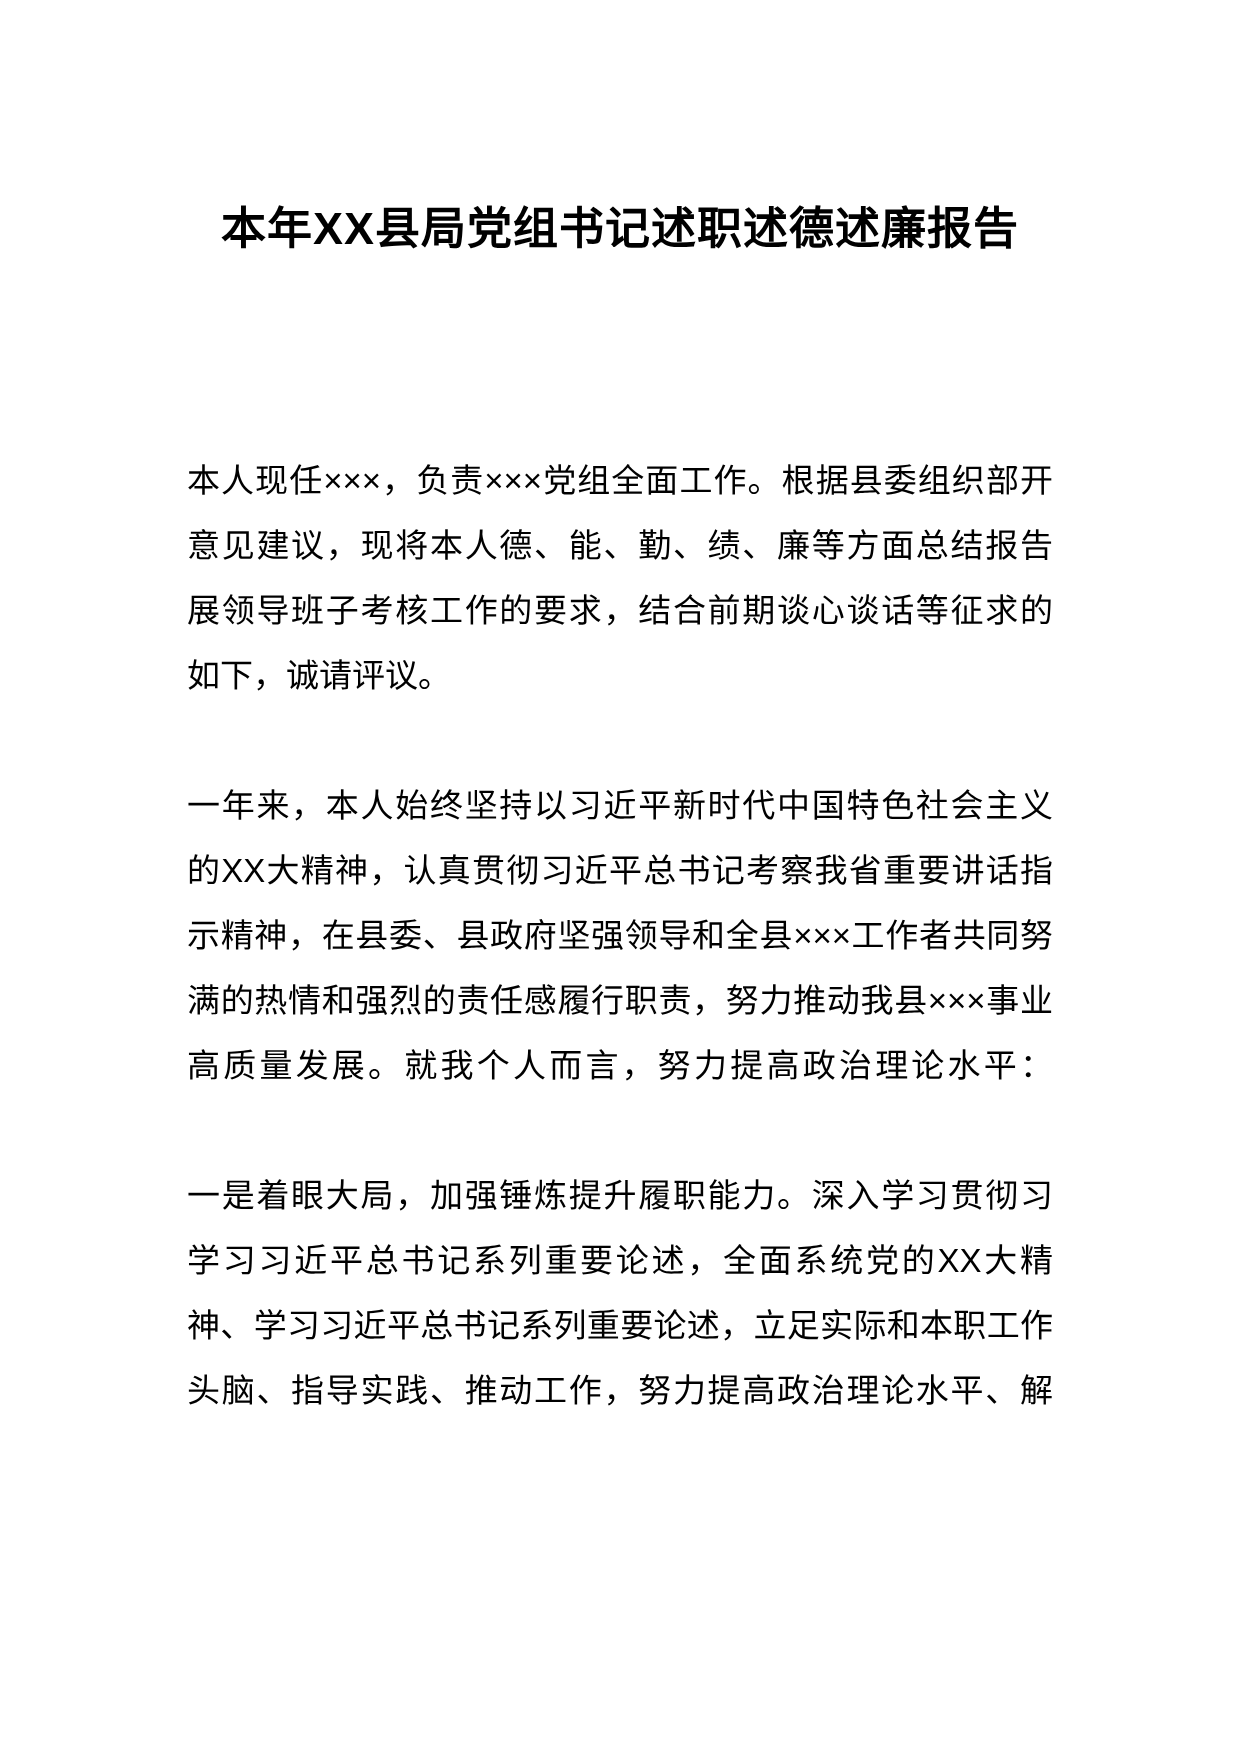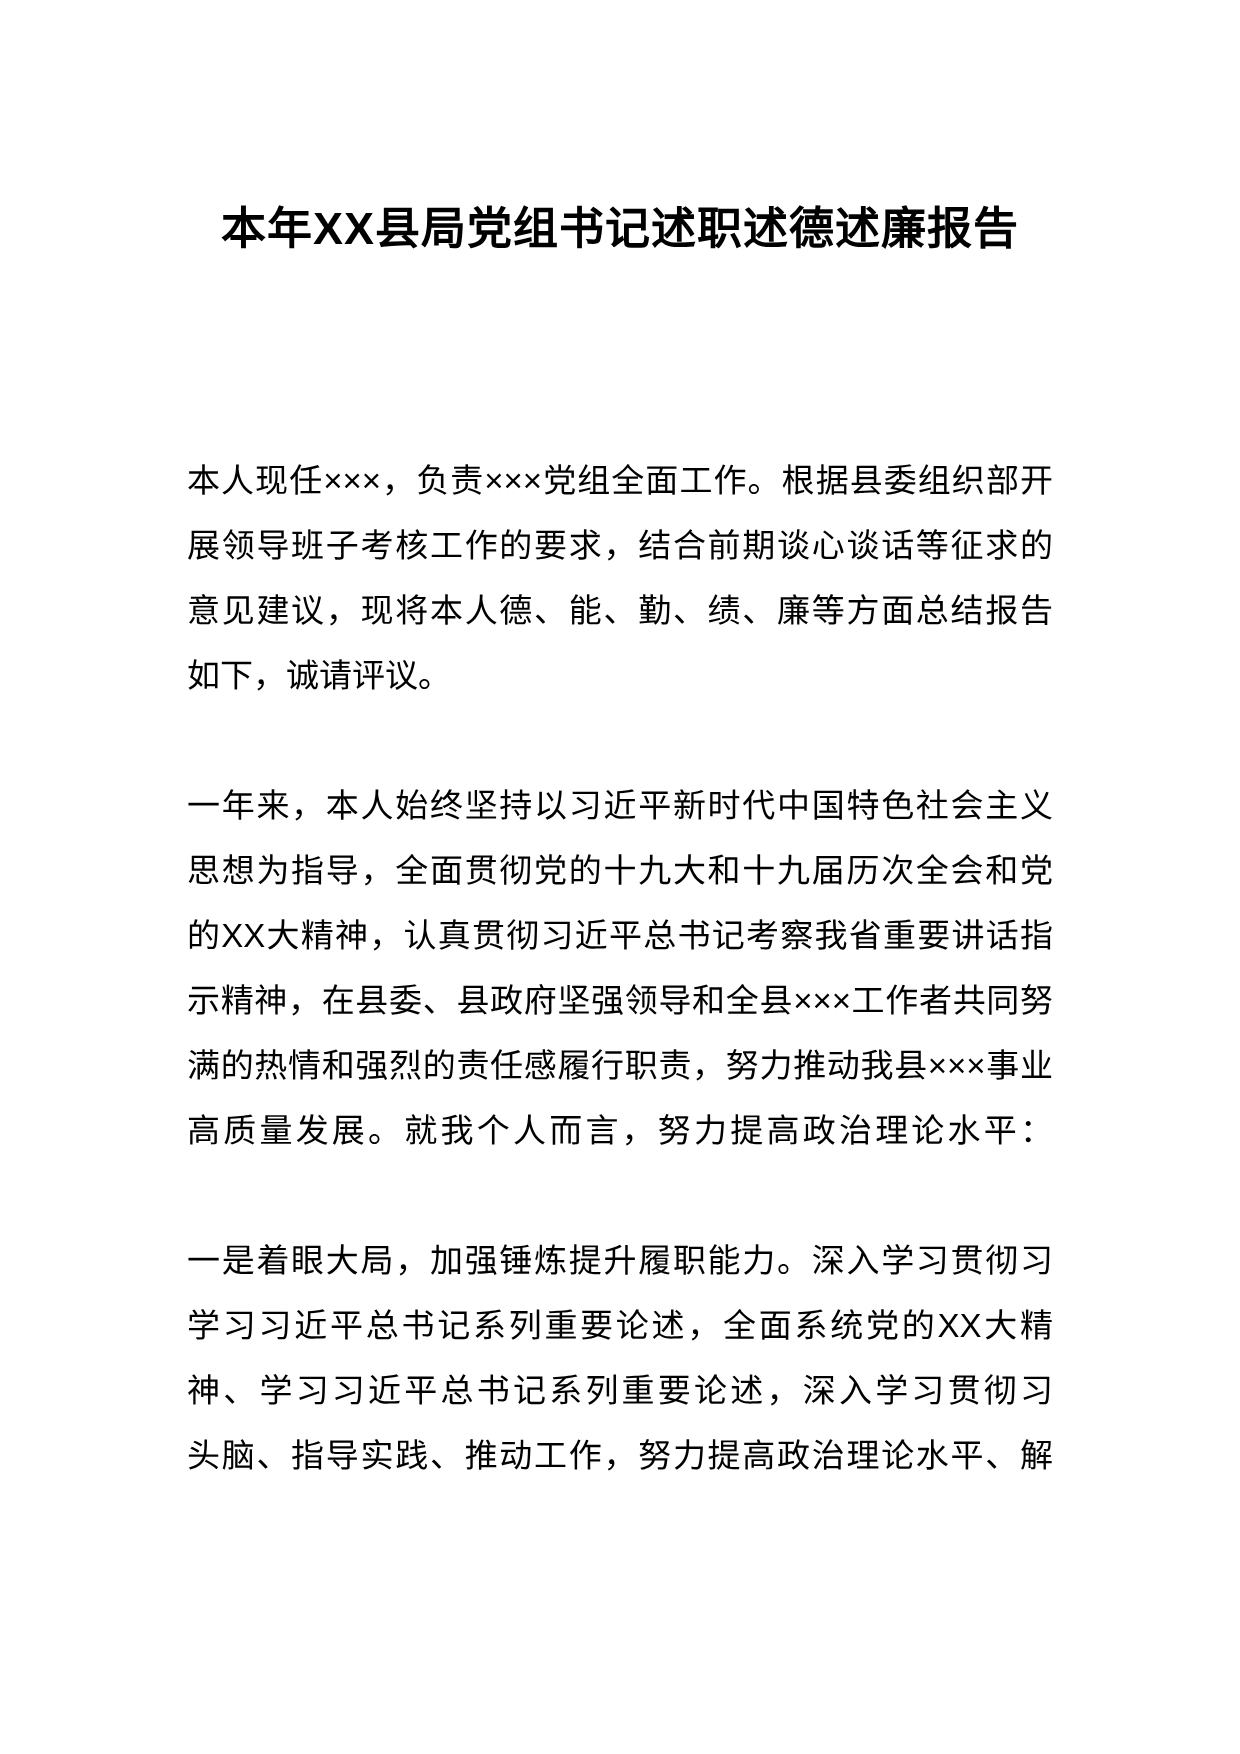--- a/index.html
+++ b/index.html
@@ -52,35 +52,34 @@
 </head>
 <body>
 
 <div class="page">
   <h1 class="doc-title">本年XX县局党组书记述职述德述廉报告</h1>
 
   <div class="doc-body">
 
     <div class="paragraph">
       <div class="text-line just">本人现任×××，负责×××党组全面工作。根据县委组织部开</div>
+      <div class="text-line just">意见建议，现将本人德、能、勤、绩、廉等方面总结报告</div>
       <div class="text-line just">展领导班子考核工作的要求，结合前期谈心谈话等征求的</div>
-      <div class="text-line just">意见建议，现将本人德、能、勤、绩、廉等方面总结报告</div>
       <div class="text-line end">如下，诚请评议。</div>
     </div>
 
     <div class="paragraph">
       <div class="text-line just">一年来，本人始终坚持以习近平新时代中国特色社会主义</div>
-      <div class="text-line just">思想为指导，全面贯彻党的十九大和十九届历次全会和党</div>
       <div class="text-line just">的XX大精神，认真贯彻习近平总书记考察我省重要讲话指</div>
       <div class="text-line just">示精神，在县委、县政府坚强领导和全县×××工作者共同努</div>
       <div class="text-line just">满的热情和强烈的责任感履行职责，努力推动我县×××事业</div>
       <div class="text-line just">高质量发展。就我个人而言，努力提高政治理论水平：</div>
     </div>
 
     <div class="paragraph">
       <div class="text-line just">一是着眼大局，加强锤炼提升履职能力。深入学习贯彻习</div>
       <div class="text-line just">学习习近平总书记系列重要论述，全面系统党的XX大精</div>
-      <div class="text-line just">神、学习习近平总书记系列重要论述，深入学习贯彻习</div>
+      <div class="text-line just">神、学习习近平总书记系列重要论述，立足实际和本职工作</div>
       <div class="text-line just">头脑、指导实践、推动工作，努力提高政治理论水平、解</div>
     </div>
 
   </div>
 </div>
 
 </body></html>

